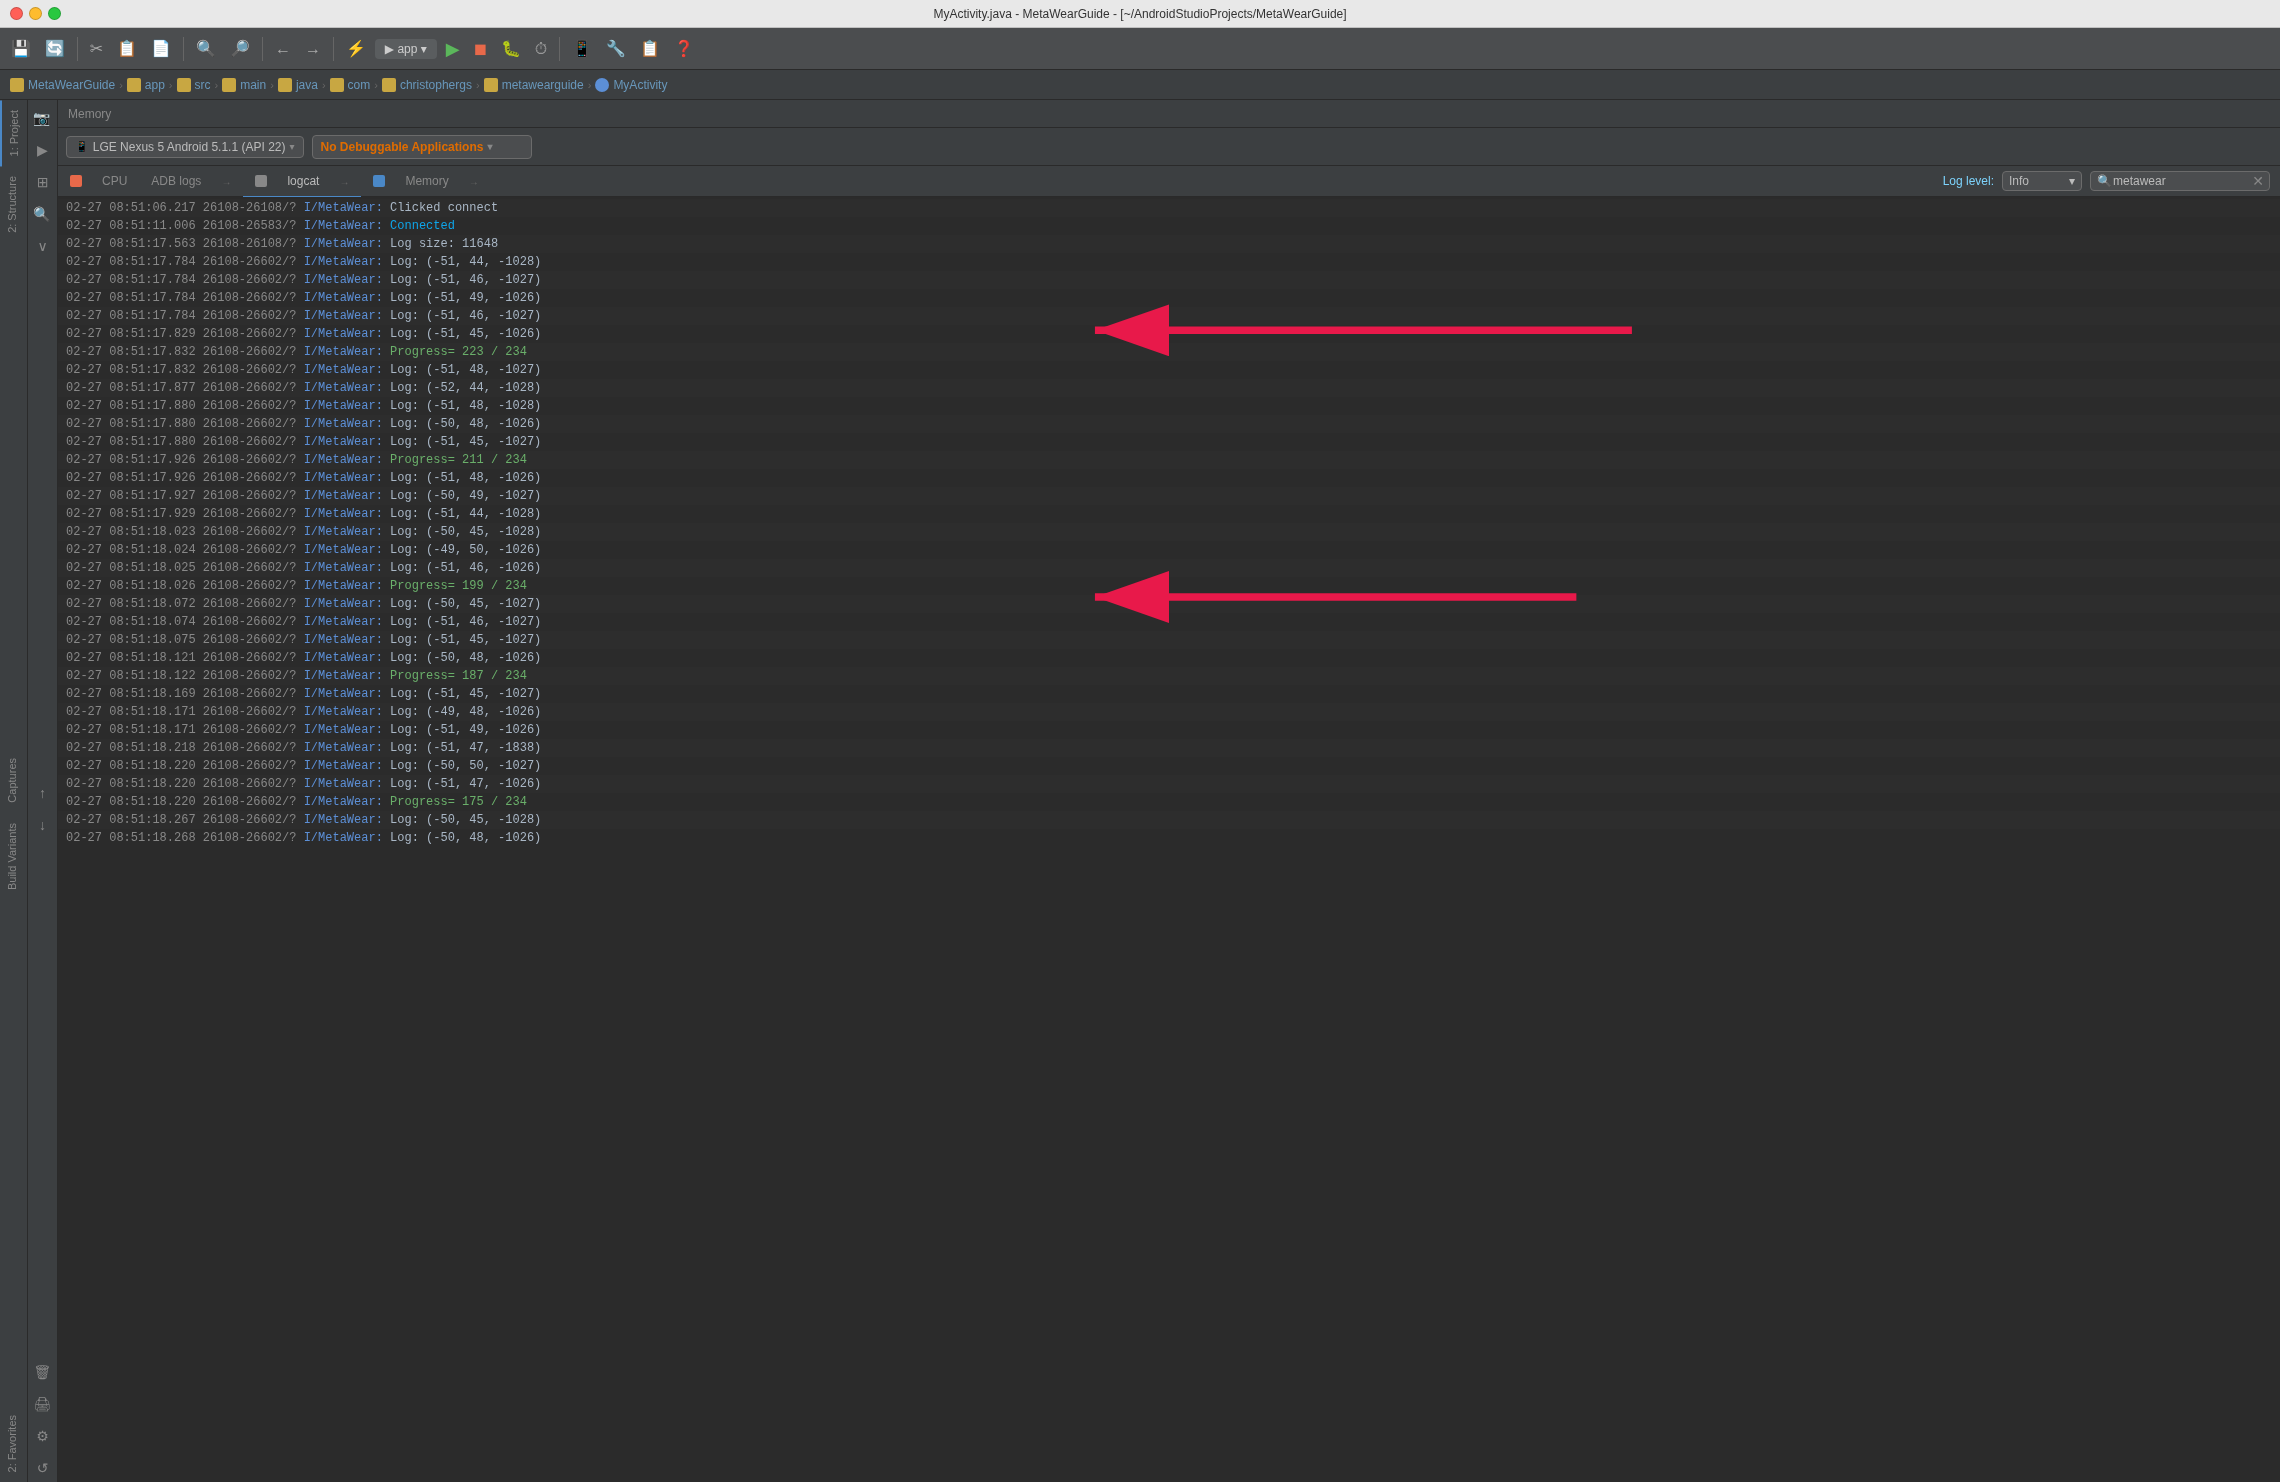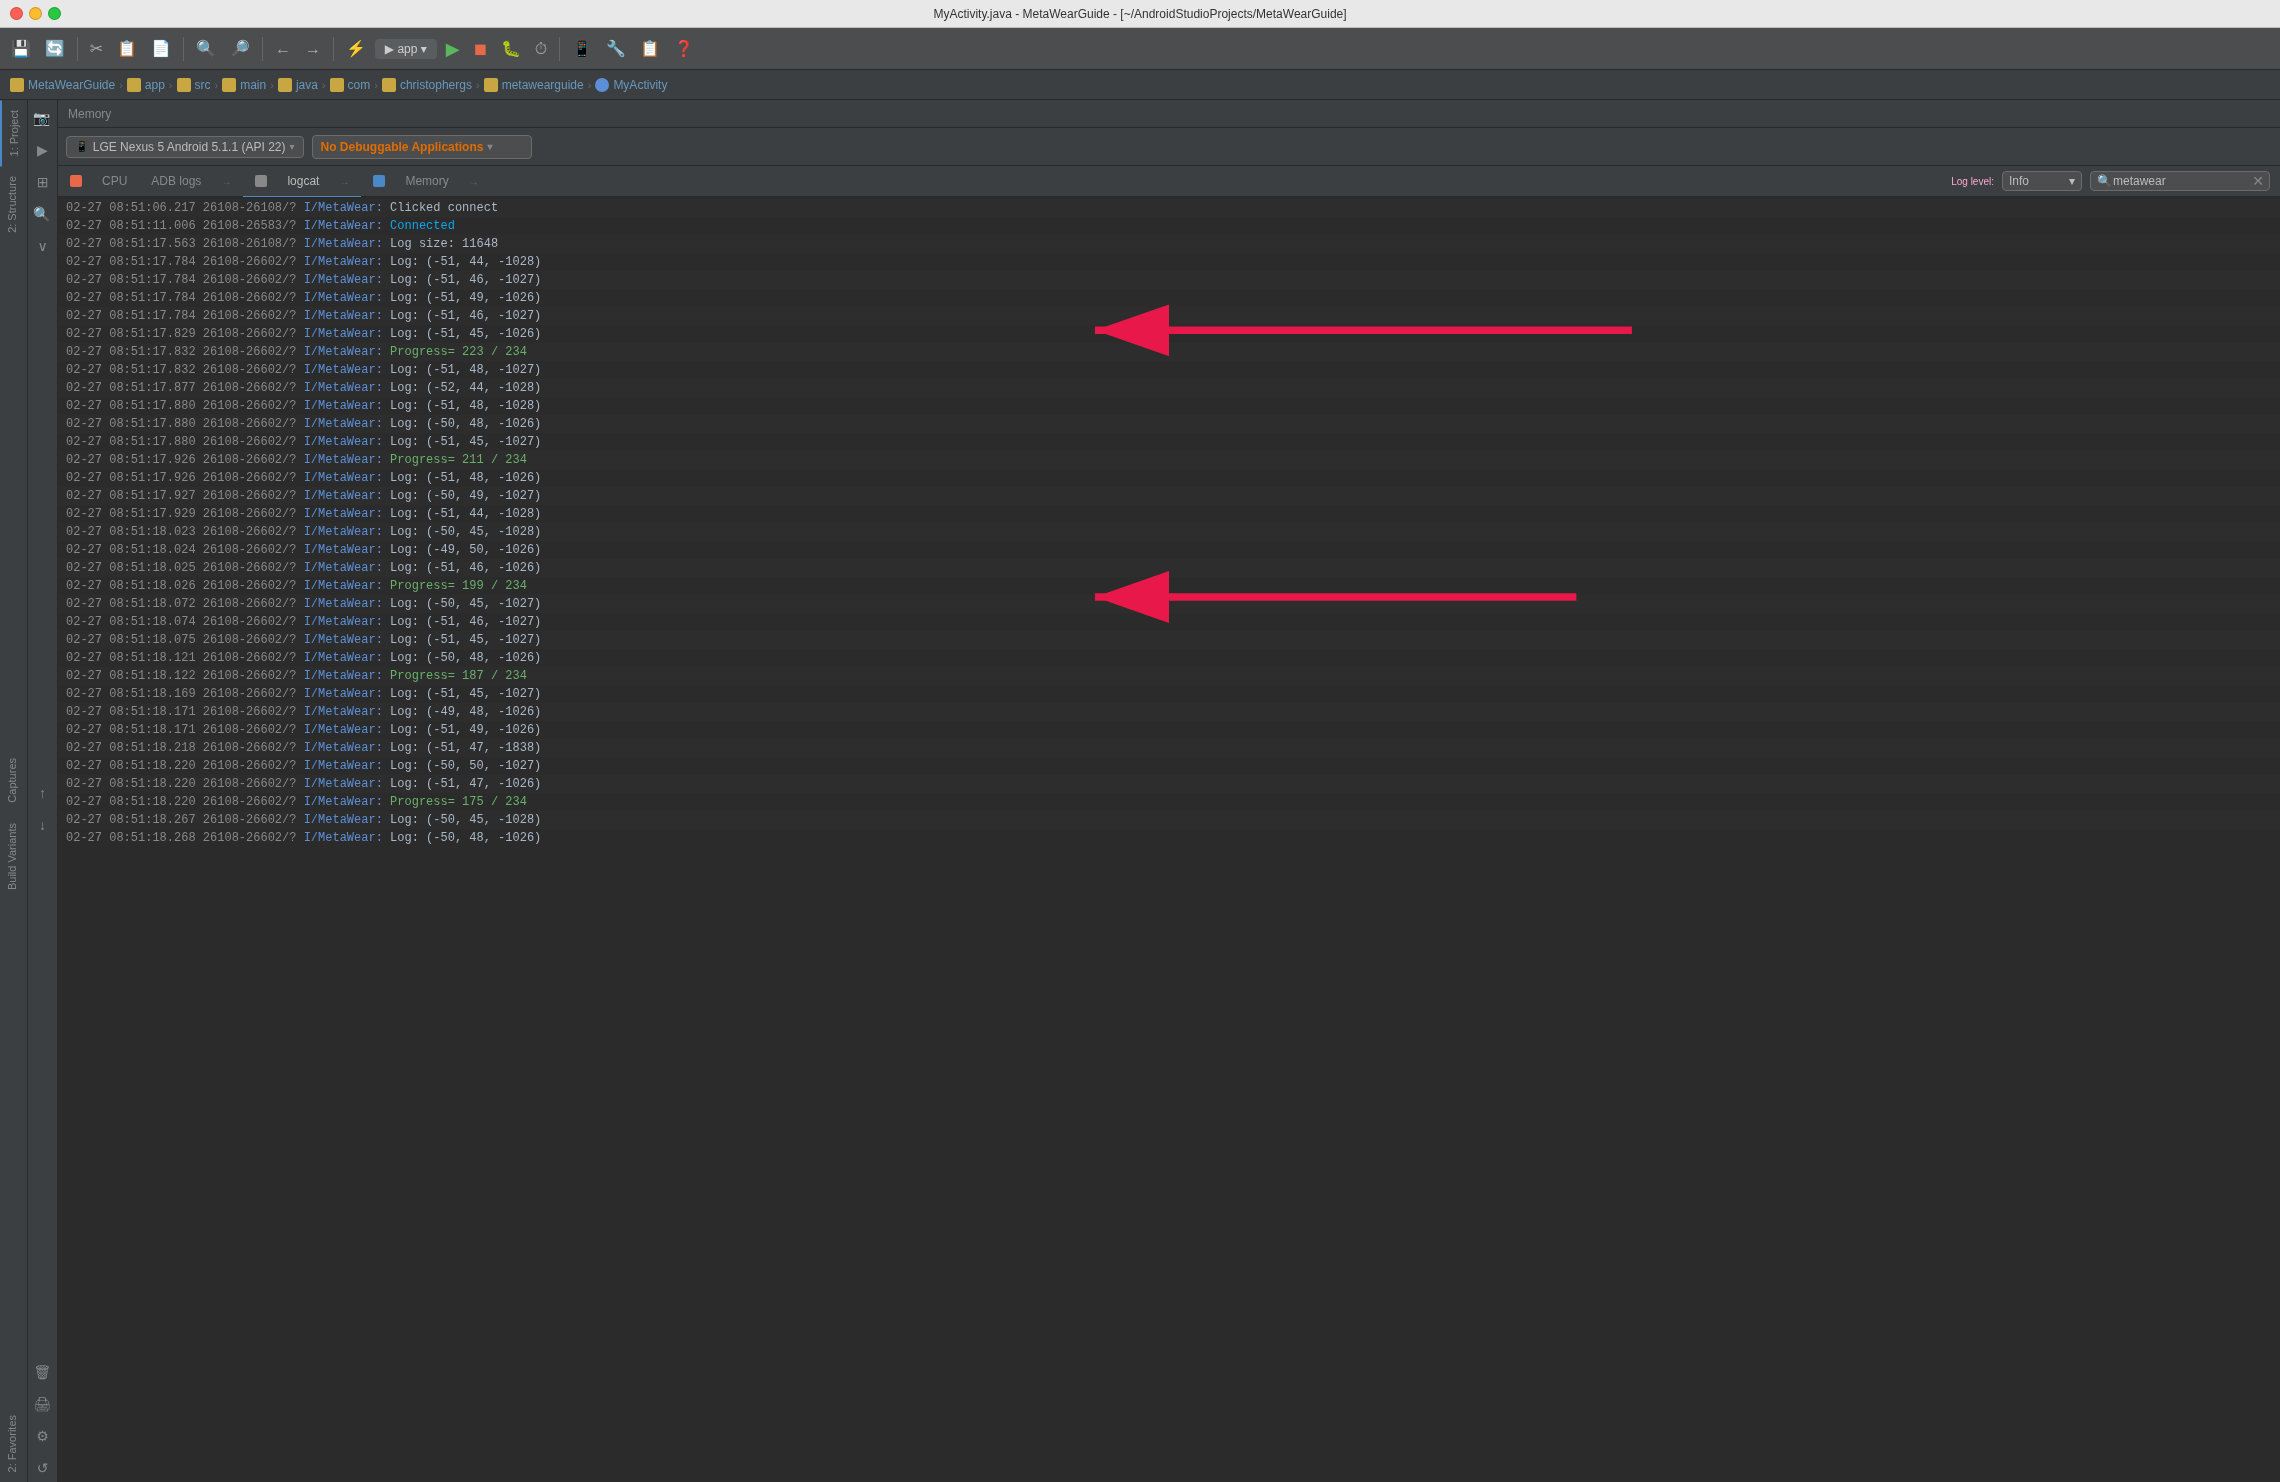--- a/index.html
+++ b/index.html
@@ -171,22 +171,22 @@
       color: #888;
       font-size: 12px;
       border-bottom: 2px solid transparent;
       margin-bottom: -2px;
     }
     .tab.active {
       color: #bbbbbb;
       border-bottom: 2px solid #4a88c7;
     }
     .log-level-label {
-      color: #f9a8d4;
-      font-size: 10px;
+      color: #7dd3fc;
+      font-size: 12px;
     }
     .log-level-select {
       background: #4b4d4f;
       border: 1px solid #6b6b6b;
       color: #bbb;
       padding: 2px 6px;
       border-radius: 4px;
       font-size: 12px;
       cursor: pointer;
       min-width: 80px;

